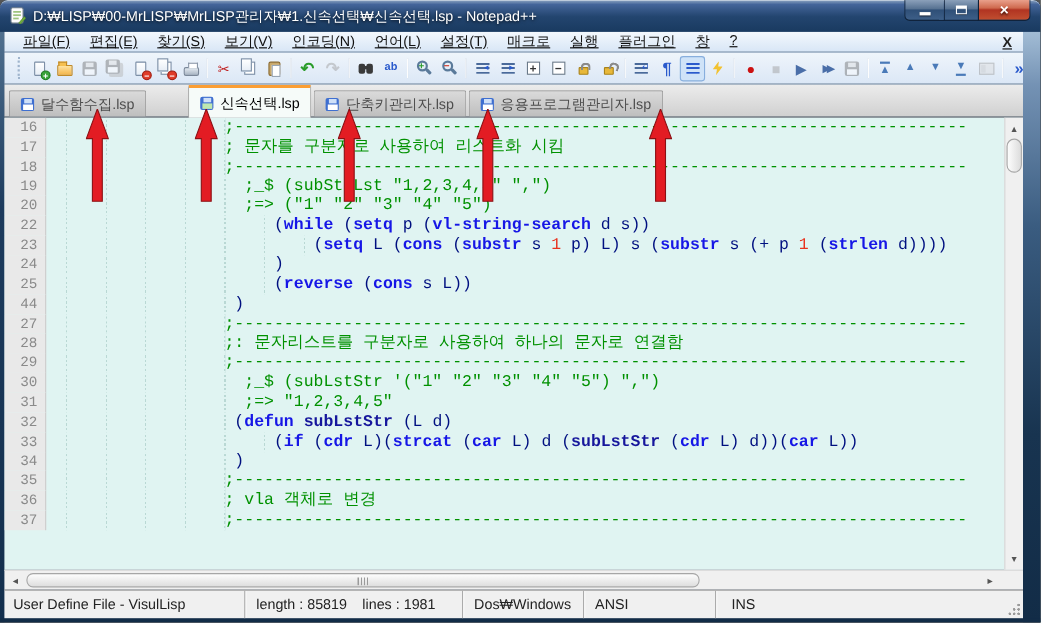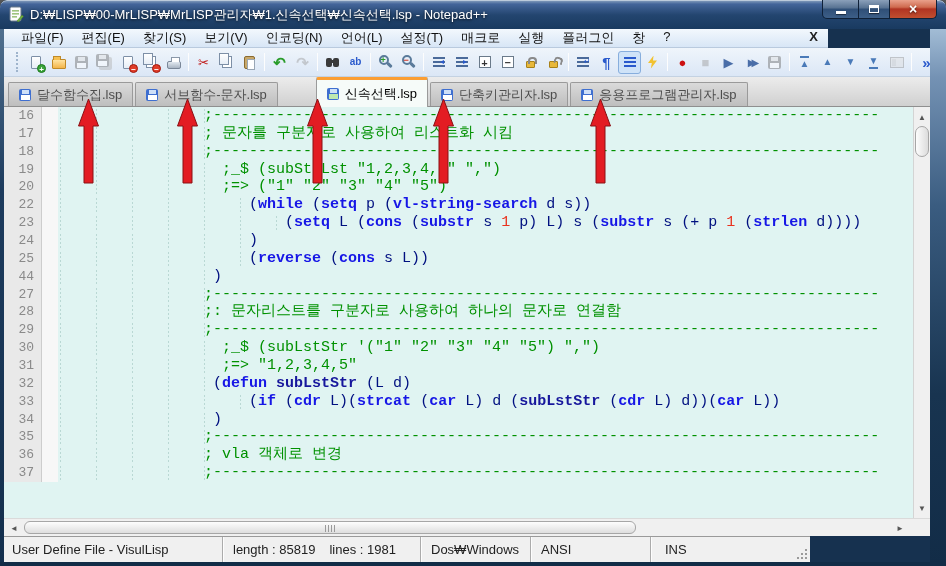--- a/index.html
+++ b/index.html
@@ -33,23 +33,23 @@
                  text-shadow:0 1px 2px rgba(0,0,0,.6); }
 
   
   .frame-left { position:absolute; top:29px; left:0; width:4px; bottom:0;
     background:linear-gradient(180deg,#50708f,#1d3b5d 30%,#132f4d); }
   .frame-right { position:absolute; top:29px; right:0; width:16px; bottom:0;
     background:linear-gradient(180deg,#a2bcd5 0%,#7492b4 9%,#3a5c80 33%,#183450 68%,#122c47 100%); }
   .frame-bottom { position:absolute; left:0; right:0; bottom:0; height:4px; background:#122c47; }
 
   
-  .menubar { position:absolute; top:29px; left:4px; width:824px; height:19px;
+  .menubar { position:absolute; top:29px; left:4px; width:926px; height:19px;
     background:linear-gradient(#f3f8fd,#d8e6f6); border-bottom:1px solid #bccd e0;
-    border-bottom:1px solid #b9cade; display:flex; align-items:flex-start; padding-left:8px; }
+    border-bottom:1px solid #b9cade; display:flex; align-items:center; padding-left:8px;text-decoration:underline; }
   .menu-item { padding:0 9px; font-size:13px; color:#111; white-space:nowrap; }
   .menu-close-x { margin-left:auto; margin-right:10px; font-size:13px; font-weight:bold; color:#222; }
 
   
   .toolbar { position:absolute; top:48px; left:4px; width:926px; height:29px;
     background:linear-gradient(#eff5fb,#dbe7f6); display:flex; align-items:center;
     padding-left:12px; border-bottom:1px solid #c4d2e2; }
   .toolbar::before { content:""; width:3px; height:20px; margin-right:6px;
     border-left:2px dotted #9fb4cc; }
   .tb { width:23px; height:23px; display:flex; align-items:center; justify-content:center;
@@ -127,21 +127,21 @@
     display:flex; align-items:flex-end; padding-left:4px; }
   .tab { height:24px; display:flex; align-items:center; gap:6px; padding:0 10px;
     background:linear-gradient(#dadada,#bebebe); border:1px solid #9a9a9a; border-bottom:none;
     border-radius:2px 2px 0 0; margin-right:2px; font-size:13px; color:#4d4d4d; white-space:nowrap; }
   .tab.active { height:30px; margin-bottom:-1px; background:#f6fbf9; color:#000;
     border-top:3px solid #fb9e33; padding-top:0; position:relative; z-index:3;margin-left:36px; }
 
   
   .editor { position:absolute; top:107px; left:4px; width:926px; height:411px; display:flex; background:#e0f4f2; }
   .code-pane { width:909px; overflow:hidden; }
-  .row { display:flex; height:17.87px; font:15px/17.87px "Liberation Mono",monospace; white-space:pre; }
+  .row { display:flex; height:17.87px; font:15px/17.87px "Liberation Mono",monospace; white-space:pre;align-items:center; }
   .ln { width:38px; background:#e9e9e9; color:#8a8a8a; text-align:right; padding-right:7px;
         font-size:13px; border-right:1px solid #cdcdcd; flex:0 0 auto; }
   .fold { width:16px; background:#f7f7f7; flex:0 0 auto; }
   .code { flex:1; position:relative; padding-left:2px; }
   .guides { position:absolute; left:2px; top:0; bottom:0; z-index:0;
     background:
       repeating-linear-gradient(to bottom,#e0f4f2 0 2px,transparent 2px 4px),
       repeating-linear-gradient(to right,#b9d8d4 0 1px,transparent 1px 36px); }
   .code span.seg { position:relative; z-index:1; }
   .c-com { color:#009100; }
@@ -159,21 +159,21 @@
     background:linear-gradient(90deg,#fdfdfd,#dcdcdc); border:1px solid #a6a6a6; border-radius:7px; }
   .hscroll { position:absolute; top:518px; left:4px; width:926px; height:18px;
     background:#f0f0f0; border-top:1px solid #dadada; }
   .ha-left { left:2px; top:1px; } .ha-right { left:auto; right:22px; top:1px; }
   .hthumb { position:absolute; top:2px; left:20px; width:612px; height:13px;
     background:linear-gradient(#fdfdfd,#dedede); border:1px solid #a6a6a6; border-radius:6px; }
   .hgrip { position:absolute; left:50%; top:3px; width:10px; height:7px; transform:translateX(-50%);
     background:repeating-linear-gradient(to right,#9a9a9a 0 1px,transparent 1px 3px); }
 
   
-  .statusbar { position:absolute; top:536px; left:4px; width:806px; height:26px;
+  .statusbar { position:absolute; top:536px; left:4px; width:926px; height:26px;
     background:#f0f0f0; border-top:1px solid #9a9a9a; display:flex; align-items:center;
     font-size:13px; color:#222; }
   .st { height:100%; display:flex; align-items:center; padding-left:10px; gap:18px;
         border-left:1px solid #ababab; box-shadow:inset 1px 0 0 #fdfdfd; white-space:nowrap; }
   .st.s1 { width:218px; border-left:none; box-shadow:none; padding-left:8px; }
   .st.s2 { width:198px; gap:14px; }
   .st.s3 { width:235px; }
   .st.s4 { width:110px; }
   .st.s5 { width:120px; }
   .st.s6 { flex:1; padding-left:14px; }
@@ -443,24 +443,20 @@
         <span class="ibx">
           <span class="gtxt big c-blue">»</span>
         </span>
       </div>
     </div>
 
   <div class="tabbar" id="tabbar">
       <div class="tab">
         <span class="i-floppy sm"></span>
         <span>달수함수집.lsp</span>
-      </div>
-      <div class="tab">
-        <span class="i-floppy sm"></span>
-        <span>서브함수-문자.lsp</span>
       </div>
       <div class="tab active">
         <span class="i-floppy sm act"></span>
         <span>신속선택.lsp</span>
       </div>
       <div class="tab">
         <span class="i-floppy sm"></span>
         <span>단축키관리자.lsp</span>
       </div>
       <div class="tab">

